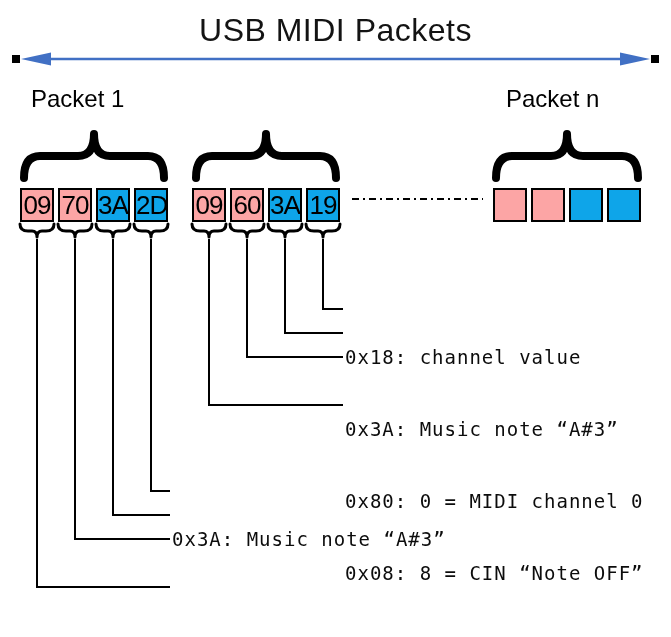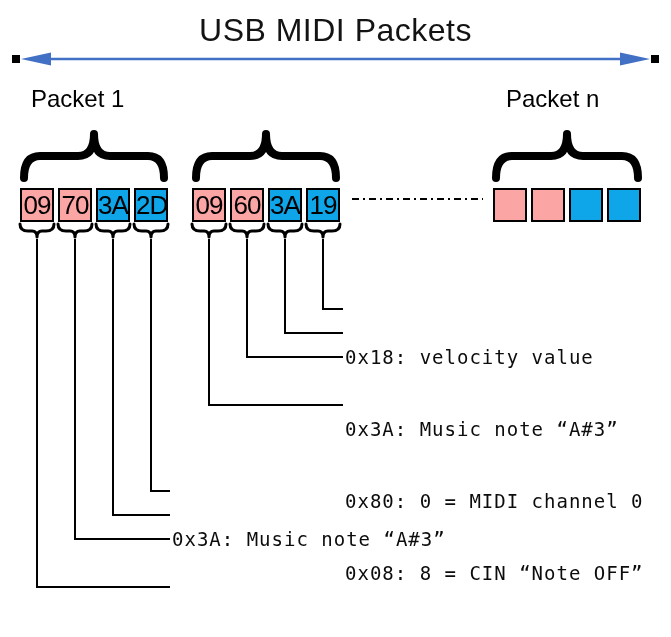--- a/index.html
+++ b/index.html
@@ -99,21 +99,21 @@
   <div class="byte pale" style="left:230px">60</div>
   <div class="byte vivid" style="left:268px">3A</div>
   <div class="byte vivid" style="left:306px">19</div>
 
   <div class="byte pale" style="left:493px"></div>
   <div class="byte pale" style="left:531px"></div>
   <div class="byte vivid" style="left:569px"></div>
   <div class="byte vivid" style="left:607px"></div>
 
   <div class="ann right">
-    <div>0x18: velocity value</div>
+    <div>0x18: channel value</div>
     <div>0x3A: Music note “A#3”</div>
     <div>0x80: 0 = MIDI channel 0</div>
     <div>0x08: 8 = CIN “Note OFF”</div>
     
   </div>
 
   <div class="ann left">
     <div>0x3A: Music note “A#3”</div>
     
     

